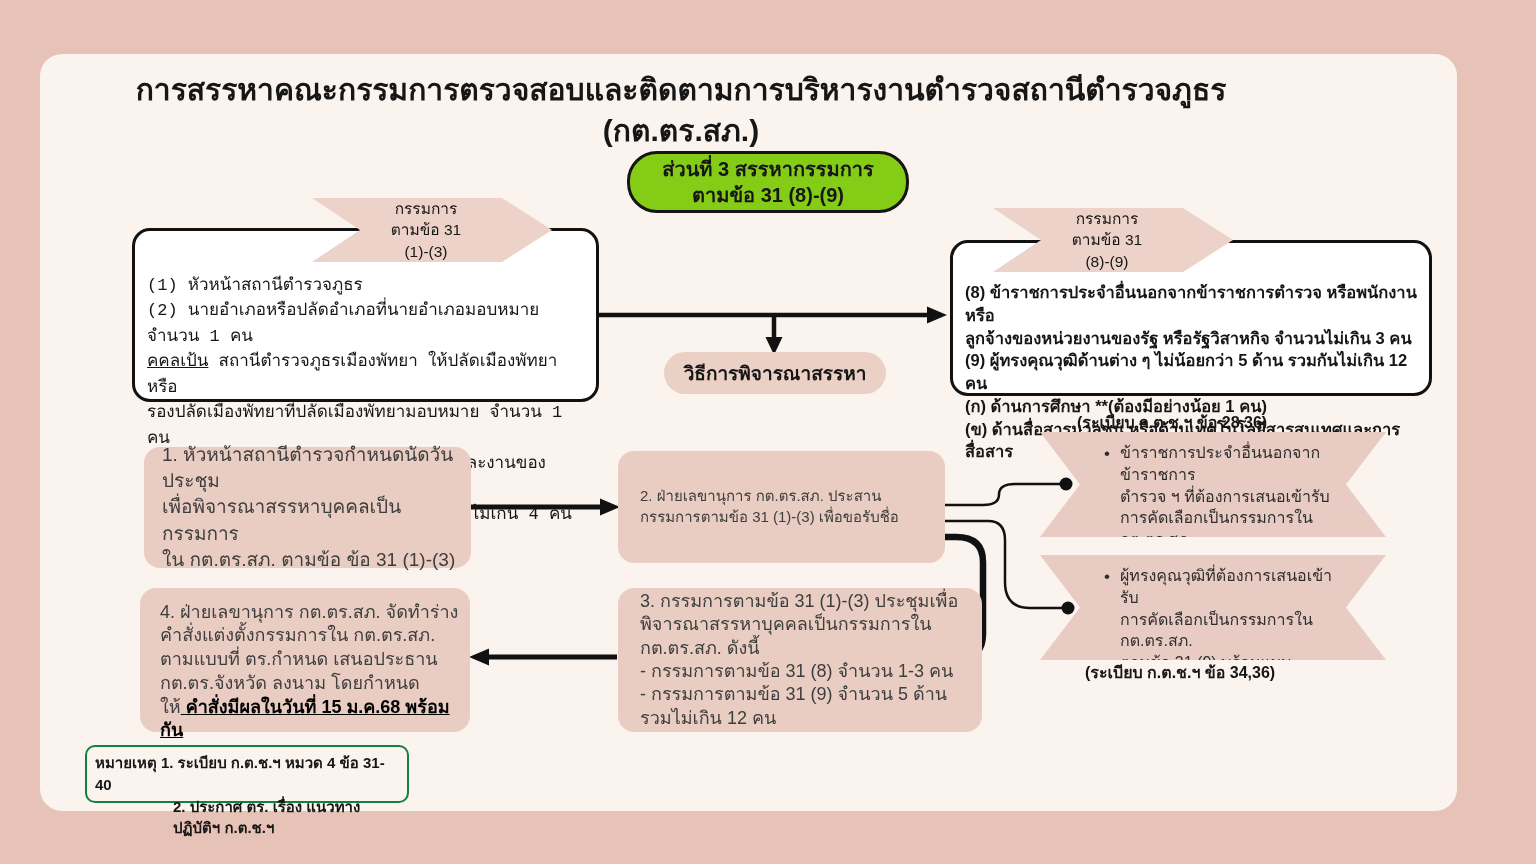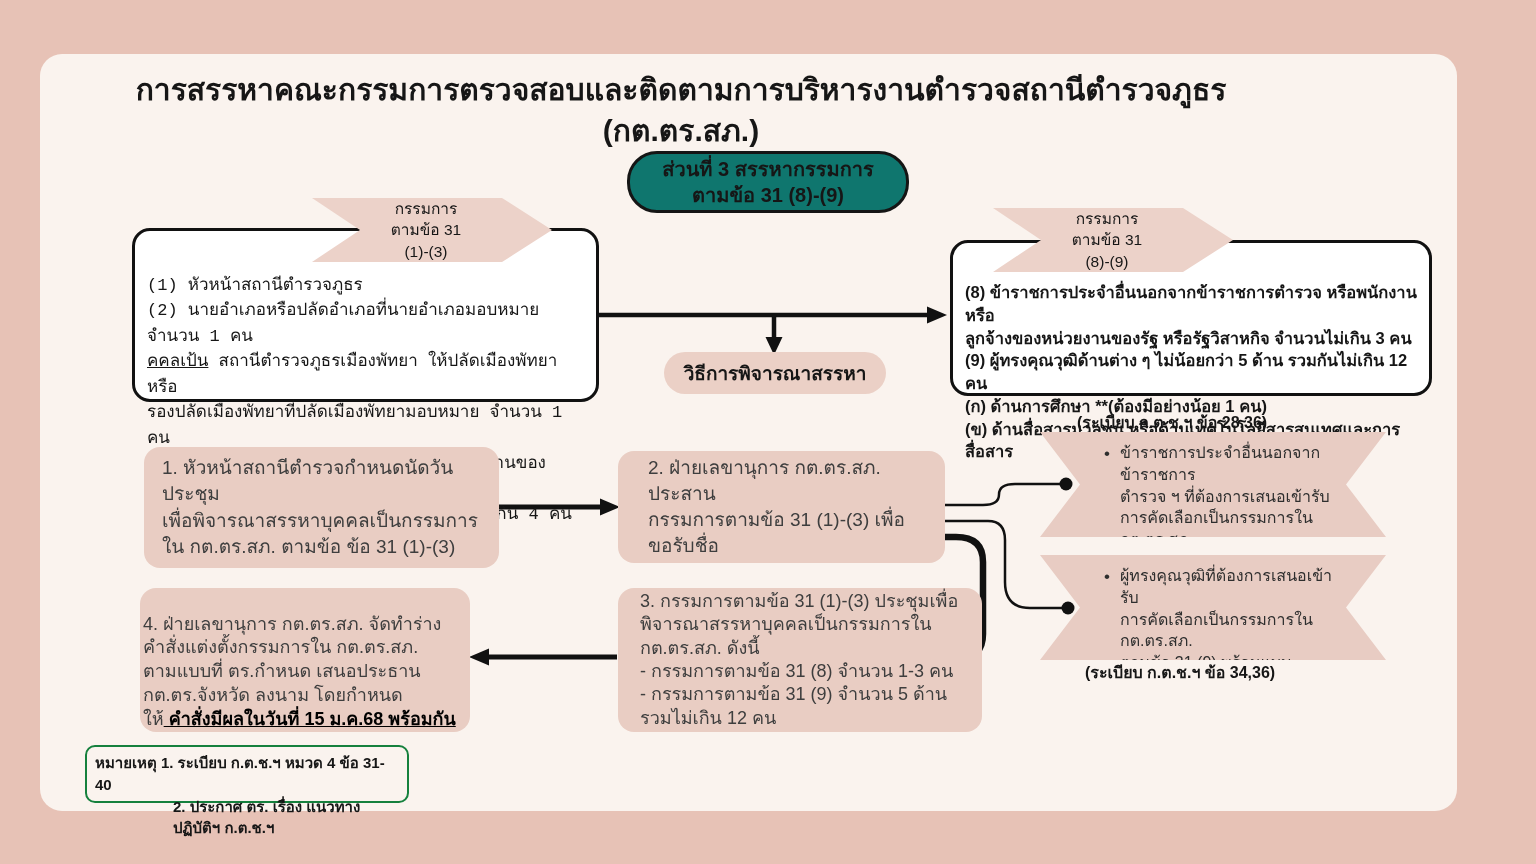--- a/index.html
+++ b/index.html
@@ -13,21 +13,21 @@
     background:#faf3ee; border-radius:22px;
   }
   .abs { position:absolute; }
   .pre { white-space:pre-line; }
   .title {
     left:40px; top:70px; width:1282px; text-align:center;
     font-weight:bold; font-size:30px; line-height:1.35; z-index:2;
   }
   .section-badge {
     left:627px; top:151px; width:282px; height:62px;
-    background:#0f766e; border:3px solid #151515; border-radius:30px;
+    background:#84cc16; border:3px solid #151515; border-radius:30px;
     display:flex; align-items:center; justify-content:center; text-align:center;
     font-weight:bold; font-size:20px; line-height:1.3; z-index:2;
   }
   .pill {
     background:#ebd0c6; border-radius:28px; display:flex; align-items:center;
     justify-content:center; text-align:center; font-weight:bold; z-index:2;
   }
   .consider-pill { left:690px; top:232px; width:158px; height:57px; font-size:20px; line-height:1.25; }
   .method-pill  { left:664px; top:352px; width:222px; height:42px; font-size:19px; }
   .white-box {
@@ -42,24 +42,24 @@
     text-align:center; font-size:15.5px; line-height:1.38;
     clip-path: polygon(0 0, calc(100% - 50px) 0, 100% 50%, calc(100% - 50px) 100%, 0 100%, 48px 50%);
     padding-left:26px; padding-right:38px;
   }
   .banner13 { left:312px; top:198px; width:240px; height:64px; }
   .banner89 { left:993px; top:208px; width:240px; height:64px; }
   .step-box {
     background:#e9cdc3; border-radius:16px; z-index:2; color:#3e3e3e;
     display:flex; align-items:center;
   }
-  .step1 { left:144px; top:447px; width:355px; height:121px; font-size:19px; line-height:1.38; padding-left:18px; }
-  .step2 { left:618px; top:451px; width:327px; height:112px; font-size:19px; line-height:1.38; padding-left:30px; }
+  .step1 { left:144px; top:447px; width:327px; height:121px; font-size:19px; line-height:1.38; padding-left:18px; }
+  .step2 { left:618px; top:451px; width:327px; height:112px; font-size:15px; line-height:1.38; padding-left:22px; }
   .step3 { left:618px; top:588px; width:364px; height:144px; font-size:18px; line-height:1.3; padding-left:22px; }
-  .step4 { left:140px; top:588px; width:330px; height:144px; font-size:18px; line-height:1.32; padding-left:3px; }
+  .step4 { left:140px; top:588px; width:330px; height:144px; font-size:18px; line-height:1.32; padding-left:20px; }
   .emph { font-weight:bold; text-decoration:underline; color:#000000; }
   .u { text-decoration:underline; }
   .ribbon {
     background:#e8ccc3; z-index:2; font-size:16px; line-height:1.36; color:#2e2e2e;
     clip-path: polygon(0 0, 100% 0, calc(100% - 40px) 50%, 100% 100%, 0 100%, 40px 50%);
     display:flex; align-items:flex-start; padding:10px 52px 0 64px;
   }
   .ribbon1 { left:1040px; top:432px; width:346px; height:105px; }
   .ribbon2 { left:1040px; top:555px; width:346px; height:105px; }
   .bullet { margin-right:10px; font-size:17px; }

